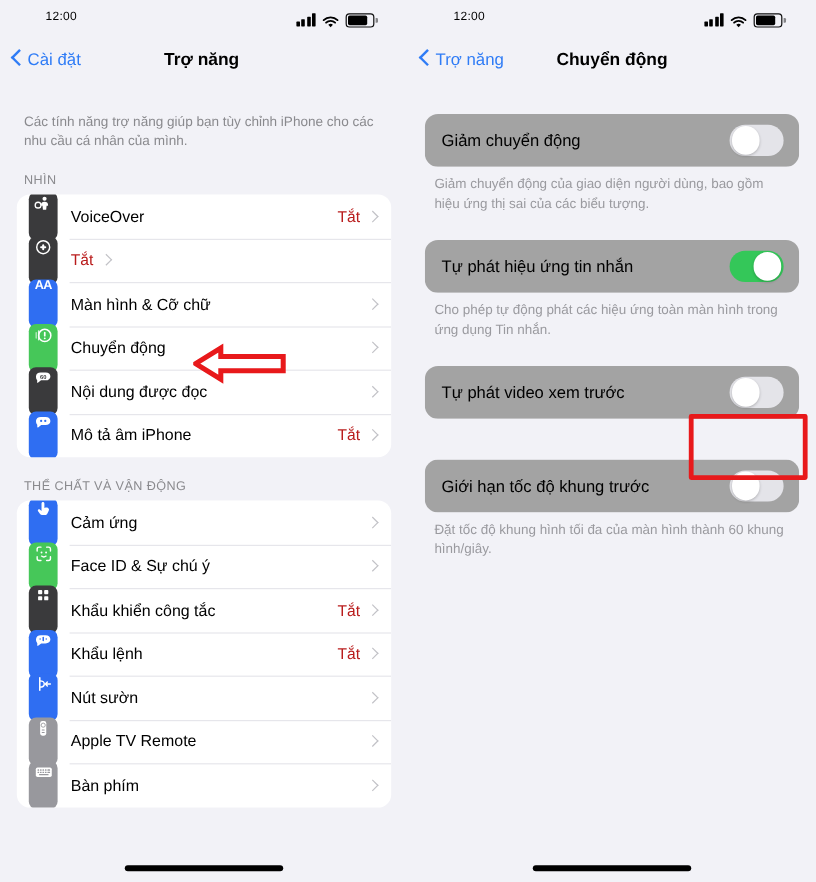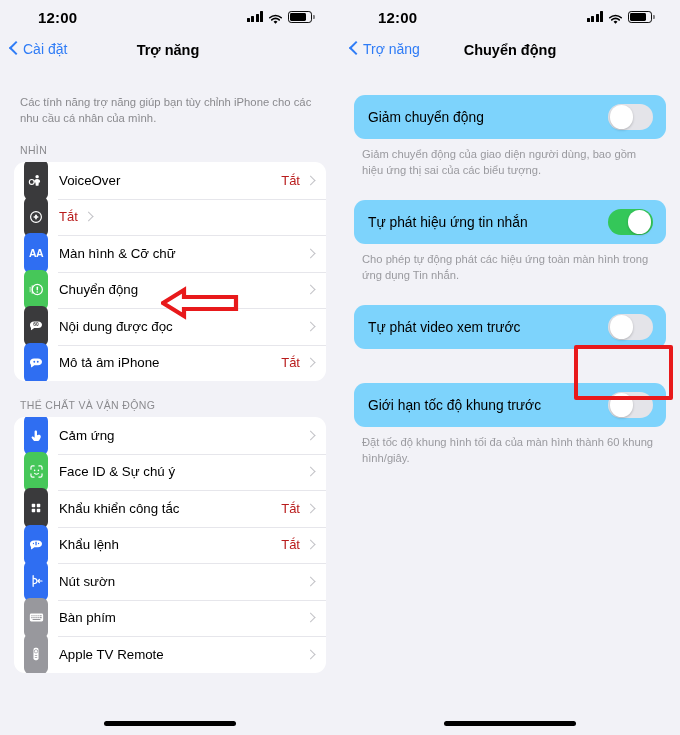--- a/index.html
+++ b/index.html
@@ -18,21 +18,21 @@
   }
   .phone.left  { left: 0; }
   .phone.right { left: 340px; }
 
   
   .statusbar {
     position: relative; height: 36px;
   }
   .clock {
     position: absolute; left: 38px; top: 9px;
-    font-size: 15px; font-weight: bold; color: #000; letter-spacing: .2px;
+    font-size: 10px; font-weight: normal; color: #000; letter-spacing: .2px;
   }
   .sb-icons {
     position: absolute; right: 28px; top: 11px;
     display: flex; align-items: center; gap: 5px;
   }
   .bars { display: flex; align-items: flex-end; gap: 1.5px; height: 11px; }
   .bars i { display: block; width: 3px; background: #000; border-radius: .5px; }
   .bars i:nth-child(1) { height: 4px; }
   .bars i:nth-child(2) { height: 6px; }
   .bars i:nth-child(3) { height: 8.5px; }
@@ -95,37 +95,37 @@
     height: 36.5px; padding-left: 10px; padding-right: 12px;
     cursor: pointer;
   }
   .row + .row::before {
     content: ""; position: absolute; left: 44px; right: 0; top: 0;
     height: 1px; background: #e6e6eb;
   }
   .appicon {
     width: 24px; height: 40px; border-radius: 6px; flex: none;
     margin-right: 11px; position: relative;
-    display: flex; align-items: center; justify-content: center;
+    display: flex; align-items: flex-start; justify-content: center;
     overflow: hidden;
   }
   .rowlabel { font-size: 13.3px; color: #000; flex: 1; white-space: nowrap; }
   .rowvalue { font-size: 13px; color: #b91c1c; margin-right: 7px; }
   .chev-right { width: 7px; height: 12px; position: relative; flex: none; }
   .chev-right::before {
     content: ""; position: absolute; left: 0; top: 2.4px;
     width: 6.2px; height: 6.2px;
     border-right: 1.6px solid #c2c2c7; border-top: 1.6px solid #c2c2c7;
     transform: rotate(45deg);
   }
 
   
   .trow {
     display: flex; align-items: center; justify-content: center;
-    height: 44px; padding: 0 13px 0 14px; background: #7dd3fc;
+    height: 44px; padding: 0 13px 0 14px; background: #a3a3a3;
   }
   .trow .rowlabel { font-size: 13.8px; }
   .switch {
     width: 45px; height: 26.5px; border-radius: 14px; flex: none;
     position: relative; background: #e4e4e9; cursor: pointer;
     transition: background .15s;
   }
   .switch .knob {
     position: absolute; top: 1.6px; left: 1.6px;
     width: 23.2px; height: 23.2px; border-radius: 50%;
@@ -336,20 +336,34 @@
 
         <div class="row">
           <span class="appicon" style="background:#2f6ef2">
             <svg viewBox="0 0 24 24" width="18" height="18">
               <path d="M8.2 5v14" stroke="#fff" stroke-width="1.7" stroke-linecap="round"></path>
               <path d="M8.2 8.5c3.2 0 5 1.6 5 3.5s-1.8 3.5-5 3.5" stroke="#fff" stroke-width="1.6" fill="none"></path>
               <path d="M20 12h-5.2M16.6 9.8 14.4 12l2.2 2.2" stroke="#fff" stroke-width="1.6" fill="none" stroke-linecap="round" stroke-linejoin="round"></path>
             </svg>
           </span>
           <span class="rowlabel">Nút sườn</span>
+          <span class="rowvalue"></span>
+          <span class="chev-right"></span>
+        </div>
+
+        <div class="row">
+          <span class="appicon" style="background:#98989d">
+            <svg viewBox="0 0 24 24" width="18" height="18">
+              <rect x="8.6" y="3.8" width="6.8" height="16.4" rx="2.4" fill="#fff"></rect>
+              <circle cx="12" cy="8.4" r="2.3" fill="none" stroke="#98989d" stroke-width="1"></circle>
+              <rect x="10.2" y="13.2" width="3.6" height="1.1" rx=".55" fill="#98989d"></rect>
+              <rect x="10.2" y="16" width="3.6" height="1.1" rx=".55" fill="#98989d"></rect>
+            </svg>
+          </span>
+          <span class="rowlabel">Apple TV Remote</span>
           <span class="rowvalue"></span>
           <span class="chev-right"></span>
         </div>
 
         <div class="row">
           <span class="appicon" style="background:#98989d">
             <svg viewBox="0 0 24 24" width="19" height="19">
               <rect x="3.6" y="7" width="16.8" height="10" rx="1.8" fill="#fff"></rect>
               <g fill="#98989d">
                 <rect x="5.4" y="9" width="1.7" height="1.5" rx=".4"></rect>
@@ -363,34 +377,20 @@
                 <rect x="13.2" y="11.4" width="1.7" height="1.5" rx=".4"></rect>
                 <rect x="15.8" y="11.4" width="2.8" height="1.5" rx=".4"></rect>
                 <rect x="7" y="13.8" width="10" height="1.5" rx=".4"></rect>
               </g>
             </svg>
           </span>
           <span class="rowlabel">Bàn phím</span>
           <span class="rowvalue"></span>
           <span class="chev-right"></span>
         </div>
-
-        <div class="row">
-          <span class="appicon" style="background:#98989d">
-            <svg viewBox="0 0 24 24" width="18" height="18">
-              <rect x="8.6" y="3.8" width="6.8" height="16.4" rx="2.4" fill="#fff"></rect>
-              <circle cx="12" cy="8.4" r="2.3" fill="none" stroke="#98989d" stroke-width="1"></circle>
-              <rect x="10.2" y="13.2" width="3.6" height="1.1" rx=".55" fill="#98989d"></rect>
-              <rect x="10.2" y="16" width="3.6" height="1.1" rx=".55" fill="#98989d"></rect>
-            </svg>
-          </span>
-          <span class="rowlabel">Apple TV Remote</span>
-          <span class="rowvalue"></span>
-          <span class="chev-right"></span>
-        </div>
       </div>
     </div>
 
     <div class="home"></div>
   </div>
 
   <div class="phone right">
 
     <div class="statusbar">
       <div class="clock">12:00</div>

